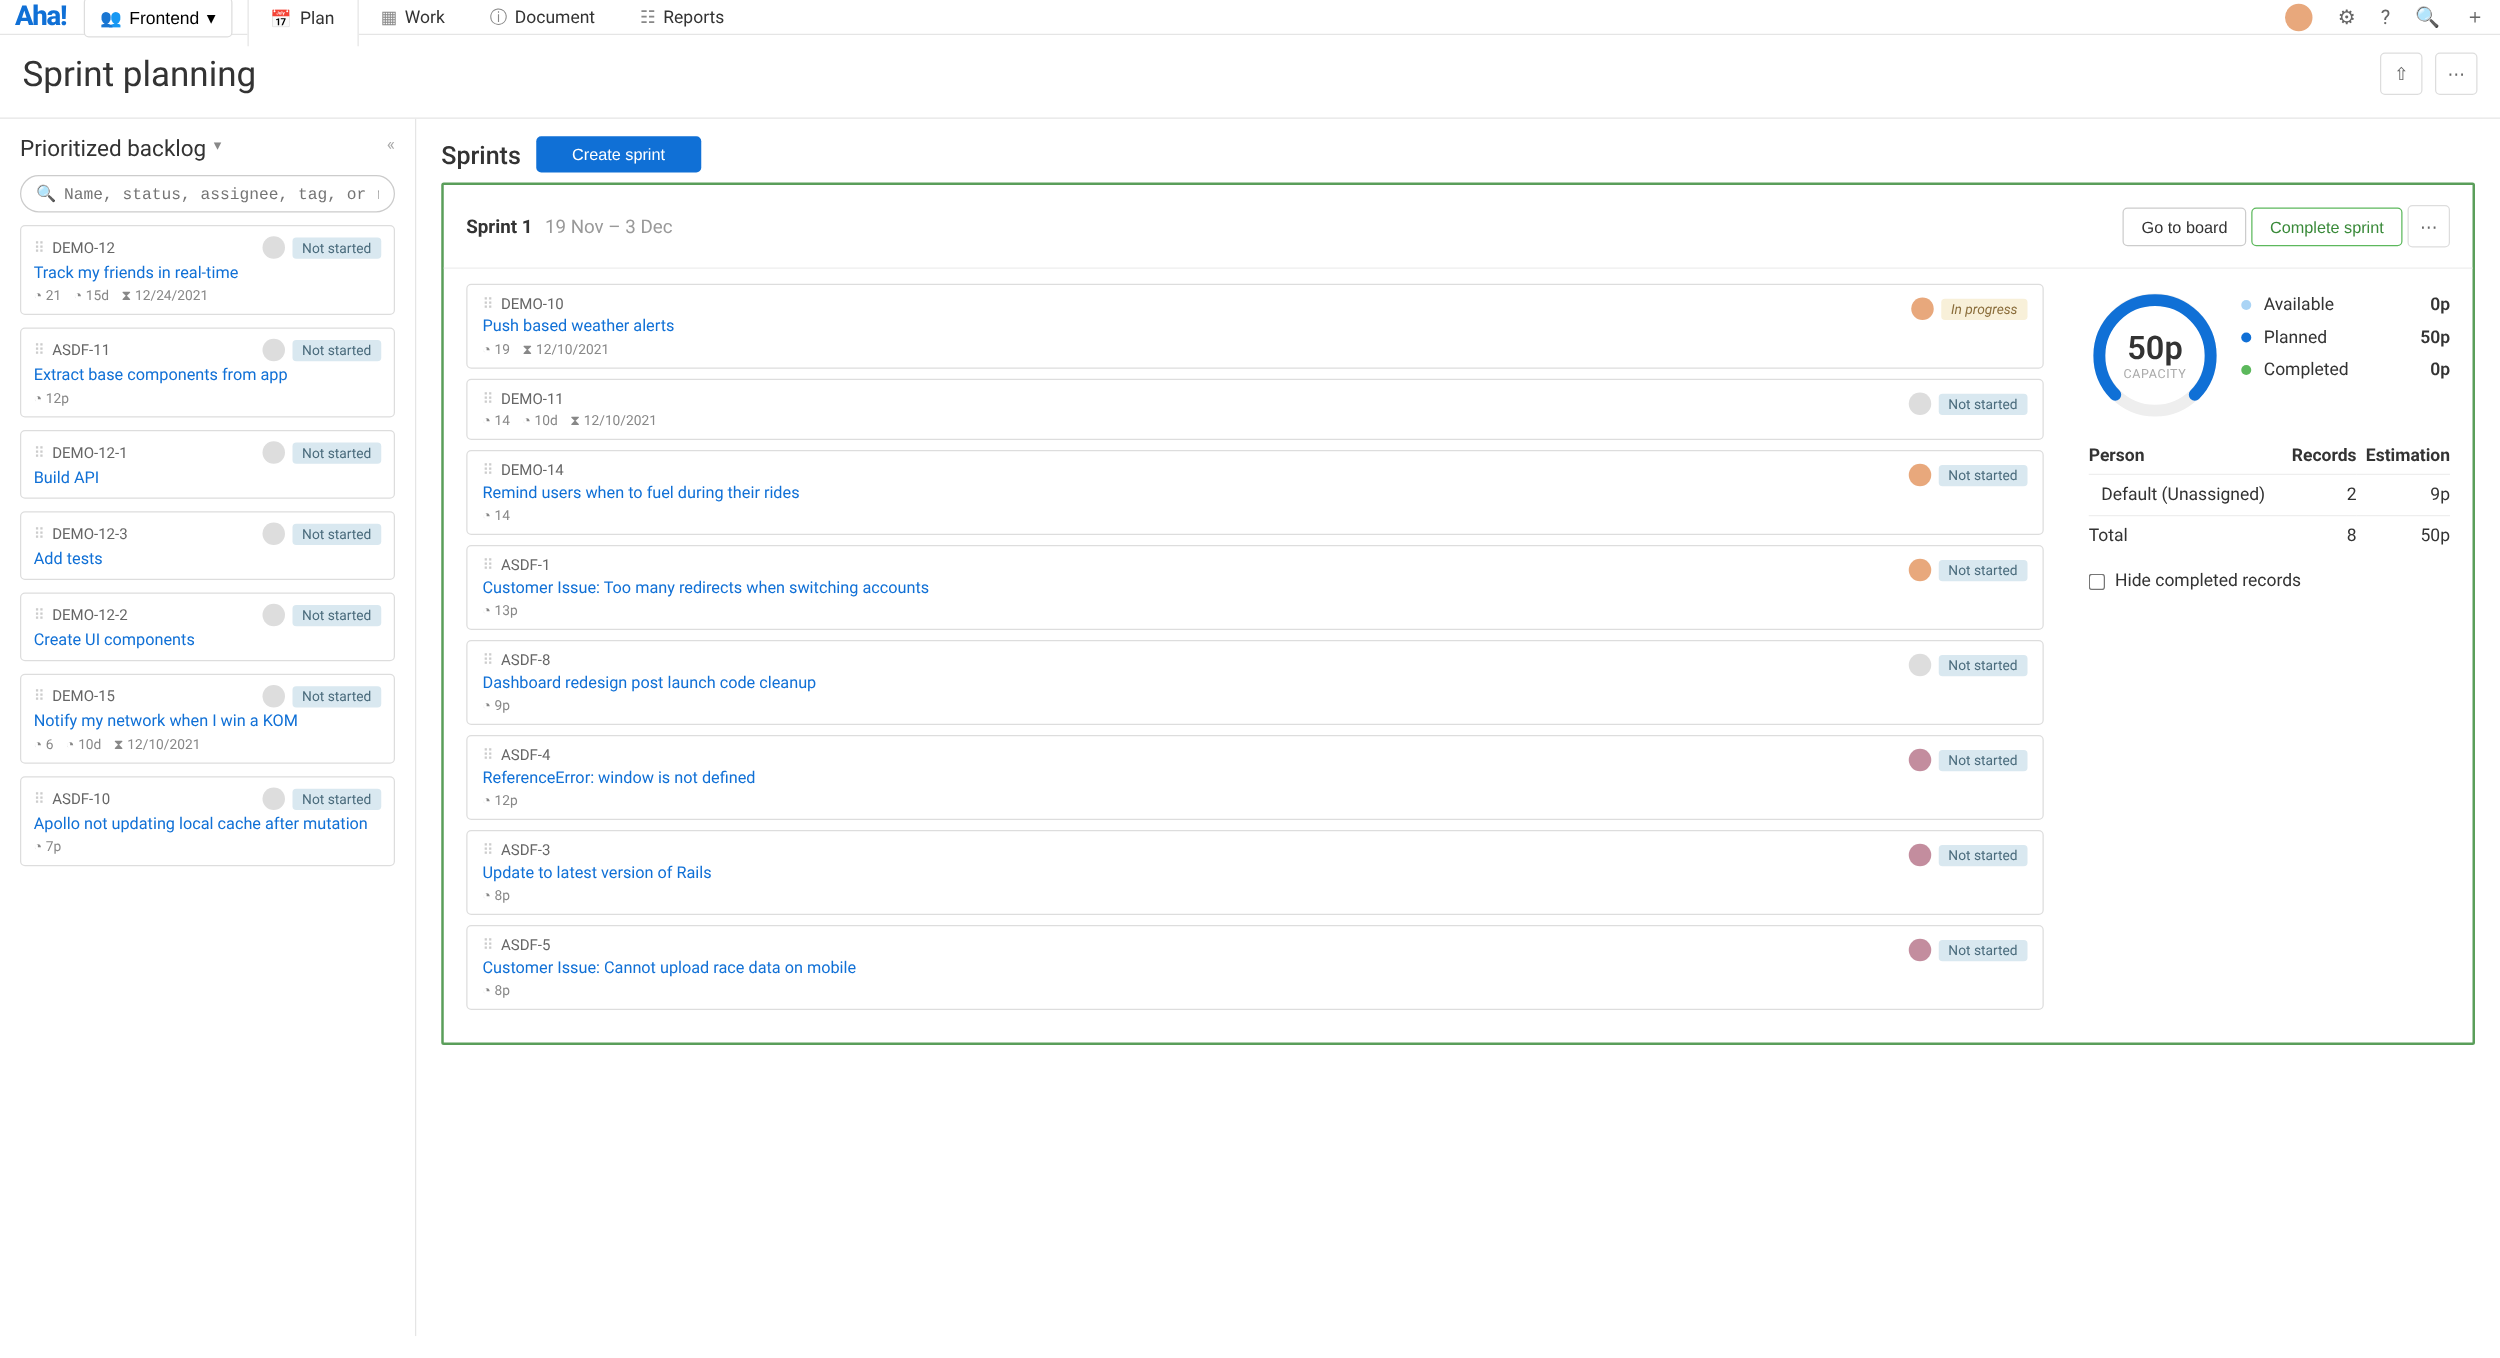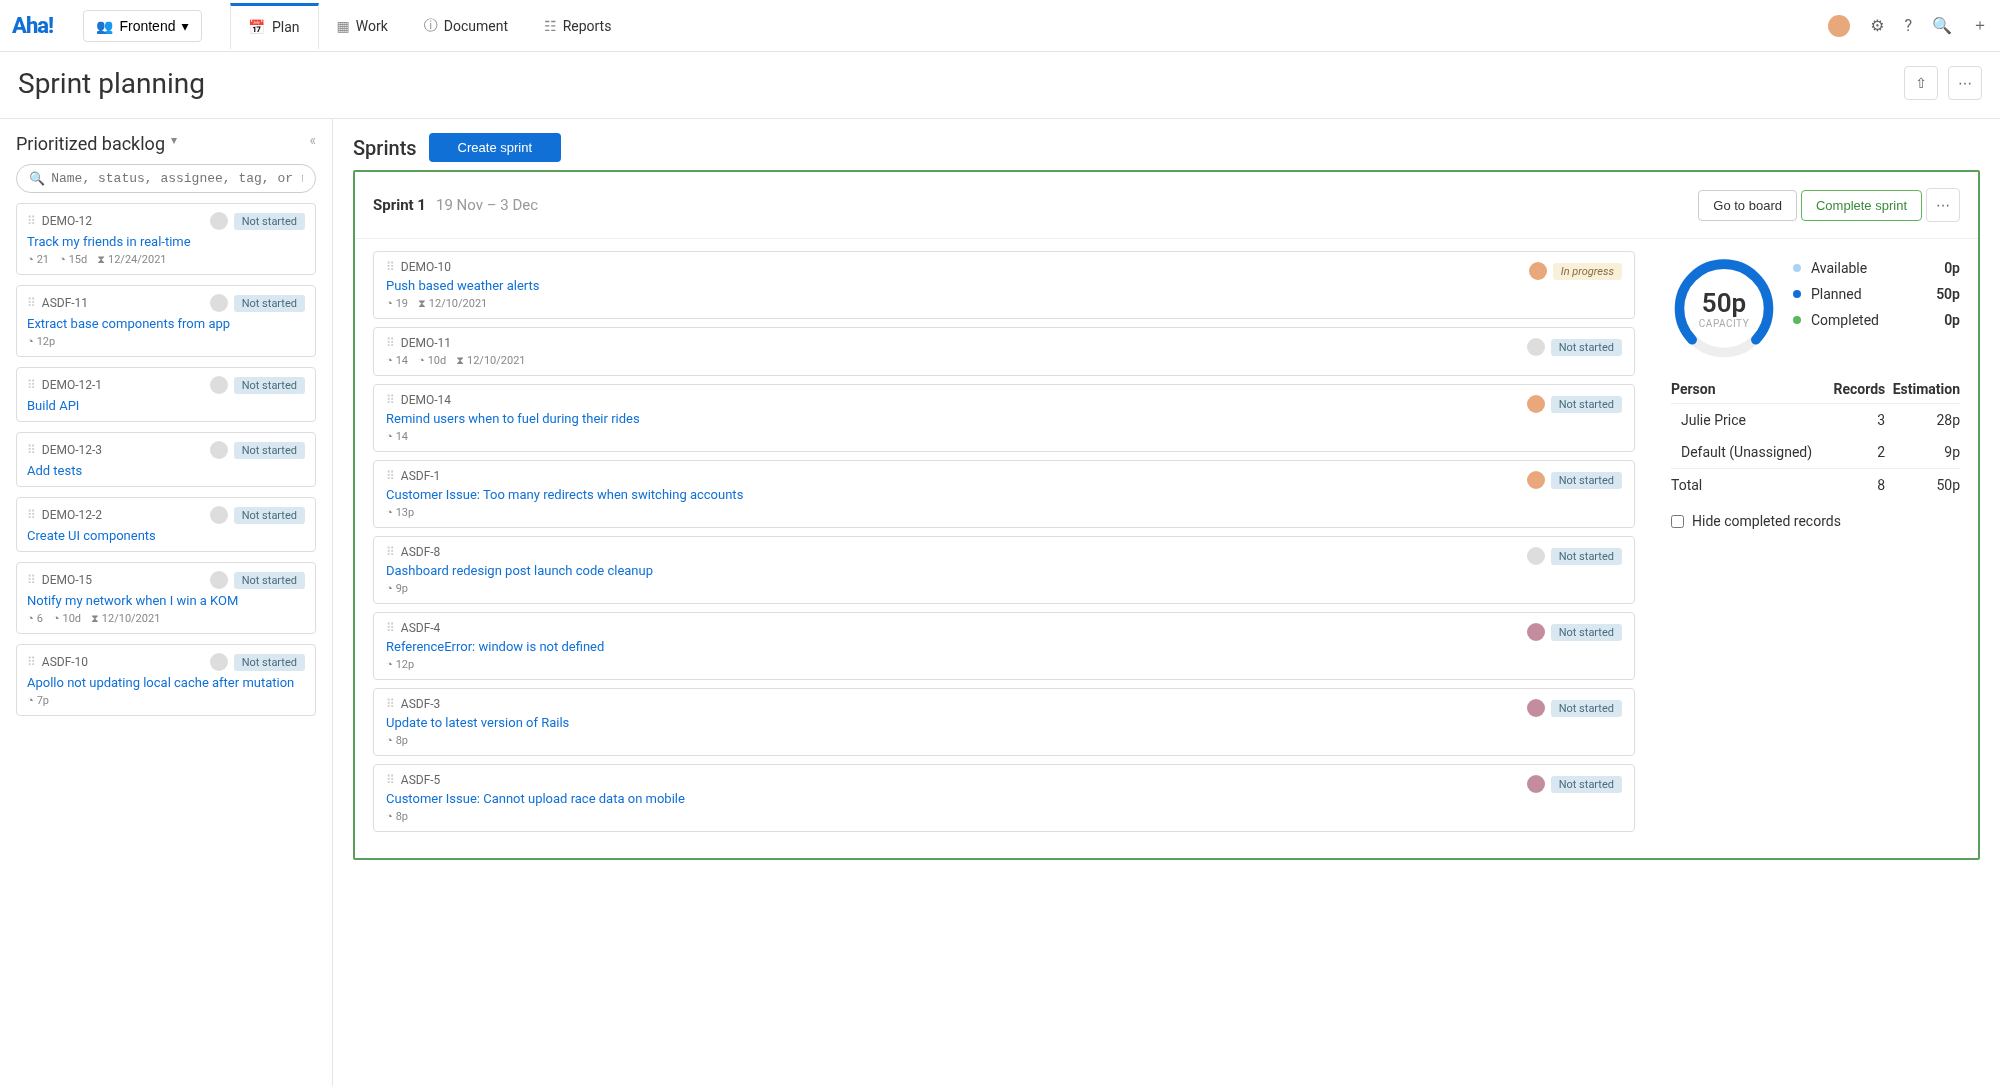--- a/index.html
+++ b/index.html
@@ -1,19 +1,19 @@
 <!DOCTYPE html>
 <html><head>
 <meta charset="utf-8">
 <style>
 * { box-sizing: border-box; margin: 0; padding: 0; }
 body { font-family: -apple-system, BlinkMacSystemFont, "Segoe UI", Roboto, Helvetica, Arial, sans-serif; font-size: 13px; color: #333; background: #fff; }
 
 
-.topnav { display: flex; align-items: center; height: 52px; padding: 0 12px; border-bottom: 1px solid #e5e5e5; gap: 16px; }
+.topnav { display: flex; align-items: center; height: 28px; padding: 0 12px; border-bottom: 1px solid #e5e5e5; gap: 0; }
 .logo { font-size: 22px; font-weight: 800; color: #1070d6; margin-right: 14px; letter-spacing: -1px; }
 .workspace-btn { display: flex; align-items: center; gap: 6px; border: 1px solid #ddd; border-radius: 4px; padding: 7px 12px; font-size: 14px; background: #fff; cursor: pointer; margin-right: 12px; }
 .nav-tabs { display: flex; }
 .nav-tab { display: flex; align-items: center; gap: 6px; padding: 0 18px; height: 46px; font-size: 14px; cursor: pointer; color: #333; position: relative; }
 .nav-tab.active { background: #fff; border: 1px solid #e5e5e5; border-top: 3px solid #1070d6; border-bottom: none; margin-bottom: -1px; }
 .nav-tab .ic { color: #888; font-size: 14px; }
 .topnav-right { margin-left: auto; display: flex; align-items: center; gap: 20px; color: #666; }
 .topnav-right .ic-btn { cursor: pointer; font-size: 16px; color: #666; }
 .avatar-small { width: 22px; height: 22px; border-radius: 50%; background: #e8a87c; display:inline-block; }
 
@@ -423,25 +423,20 @@
           <table class="person-table">
             <thead>
               <tr>
                 <th>Person</th>
                 <th>Records</th>
                 <th>Estimation</th>
               </tr>
             </thead>
             <tbody id="person-rows">
                 <tr>
-                  <td>Julie Price</td>
-                  <td>3</td>
-                  <td>28p</td>
-                </tr>
-                <tr>
                   <td>Default (Unassigned)</td>
                   <td>2</td>
                   <td>9p</td>
                 </tr>
                 <tr class="total-row">
                   <td>Total</td>
                   <td>8</td>
                   <td>50p</td>
                 </tr>
               </tbody>

